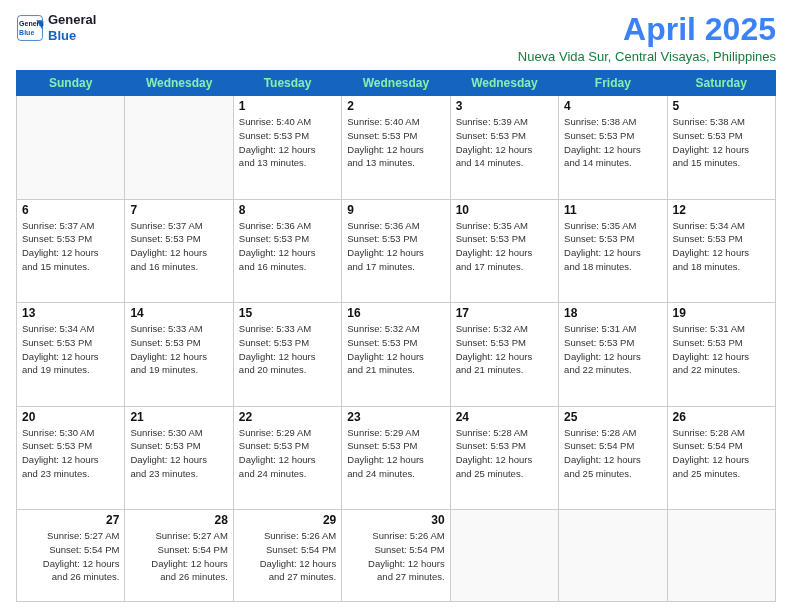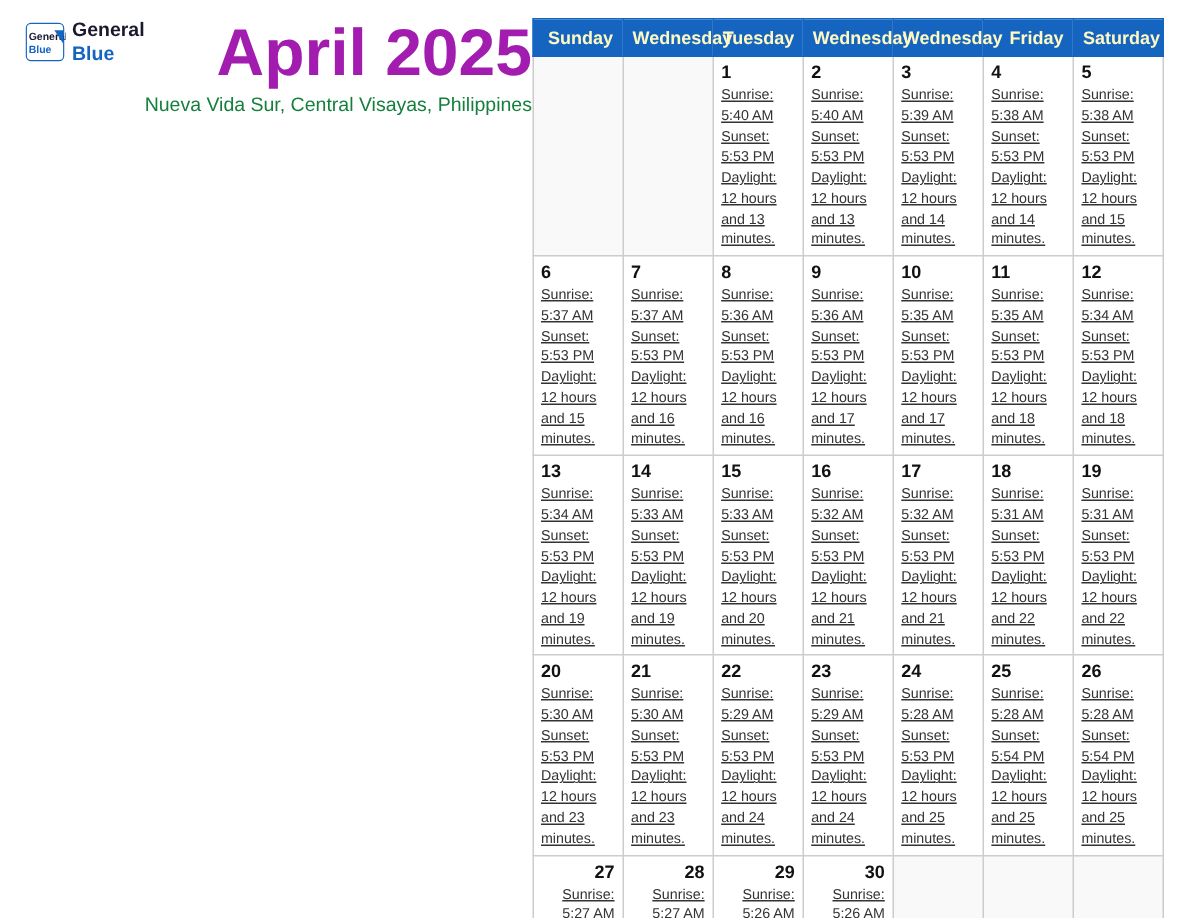--- a/index.html
+++ b/index.html
@@ -9,61 +9,62 @@
       background: #fff;
       font-family: Arial, sans-serif;
       font-size: 11px;
       overflow: hidden;
     }
     .page {
       width: 792px;
       height: 612px;
       padding: 12px 16px 10px 16px;
       display: flex;
+      flex-direction: column;
     }
     .header {
       display: flex;
       align-items: flex-start;
       justify-content: space-between;
       margin-bottom: 6px;
     }
     .logo {
       display: flex;
       align-items: center;
       gap: 4px;
     }
     .logo-icon {
       width: 28px;
       height: 28px;
     }
     .title-section {
       text-align: right;
     }
     .month-title {
-      font-size: 44px;
+      font-size: 32px;
       font-weight: bold;
-      color: #a21caf;
+      color: #3b82f6;
       line-height: 1.1;
     }
     .subtitle {
       font-size: 13px;
       color: #15803d;
       margin-top: 2px;
     }
     .calendar {
       flex: 1;
       border: 1px solid #ccc;
       border-collapse: collapse;
       width: 100%;
       table-layout: fixed;
     }
     .calendar th {
       background-color: #1565c0;
-      color: #fef9c3;
-      text-align: right;
+      color: #86efac;
+      text-align: center;
       padding: 5px 6px;
       font-size: 12px;
       font-weight: bold;
       border: 1px solid #1565c0;
     }
     .calendar td {
       border: 1px solid #ccc;
       vertical-align: top;
       padding: 3px 5px;
       height: 88px;
@@ -75,21 +76,20 @@
     .day-num {
       font-weight: bold;
       font-size: 12px;
       color: #111;
       margin-bottom: 2px;
     }
     .day-info {
       font-size: 9.5px;
       color: #333;
       line-height: 1.45;
-      text-decoration: underline;
     }
     .row-last td {
       height: 70px;
       text-align: right;
     }
   </style>
 </head>
 <body>
 
 <div class="page">

